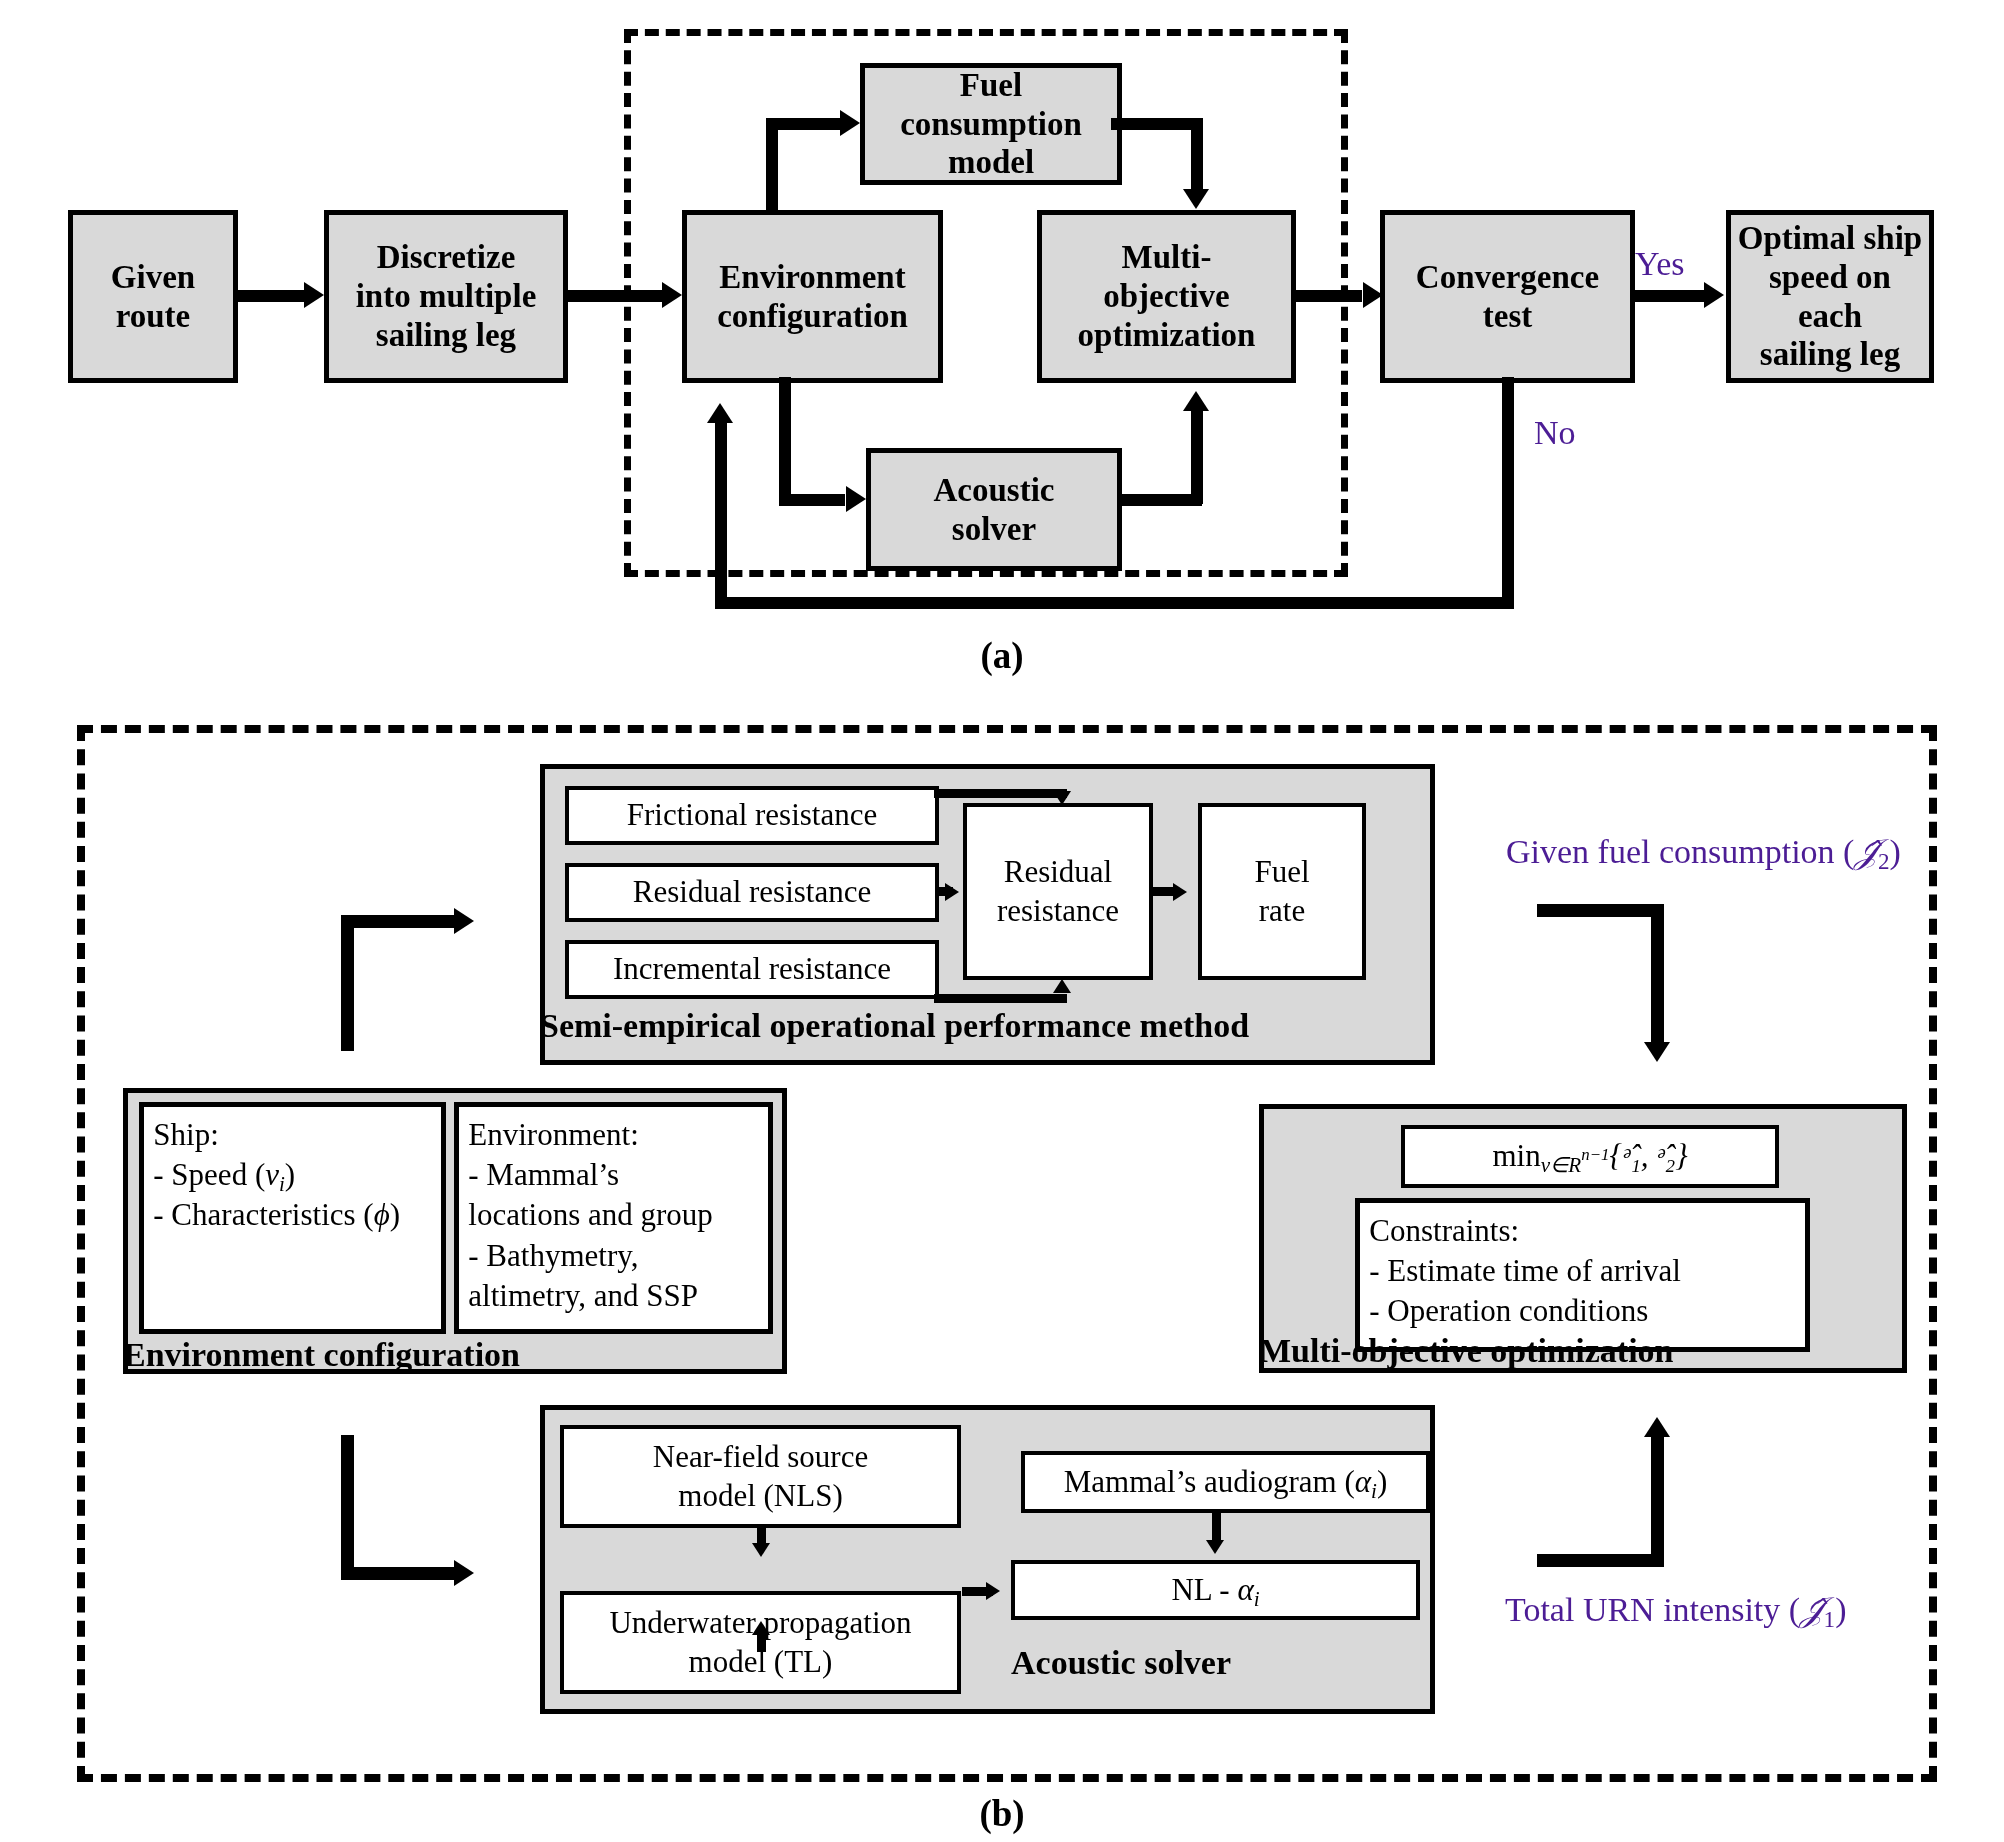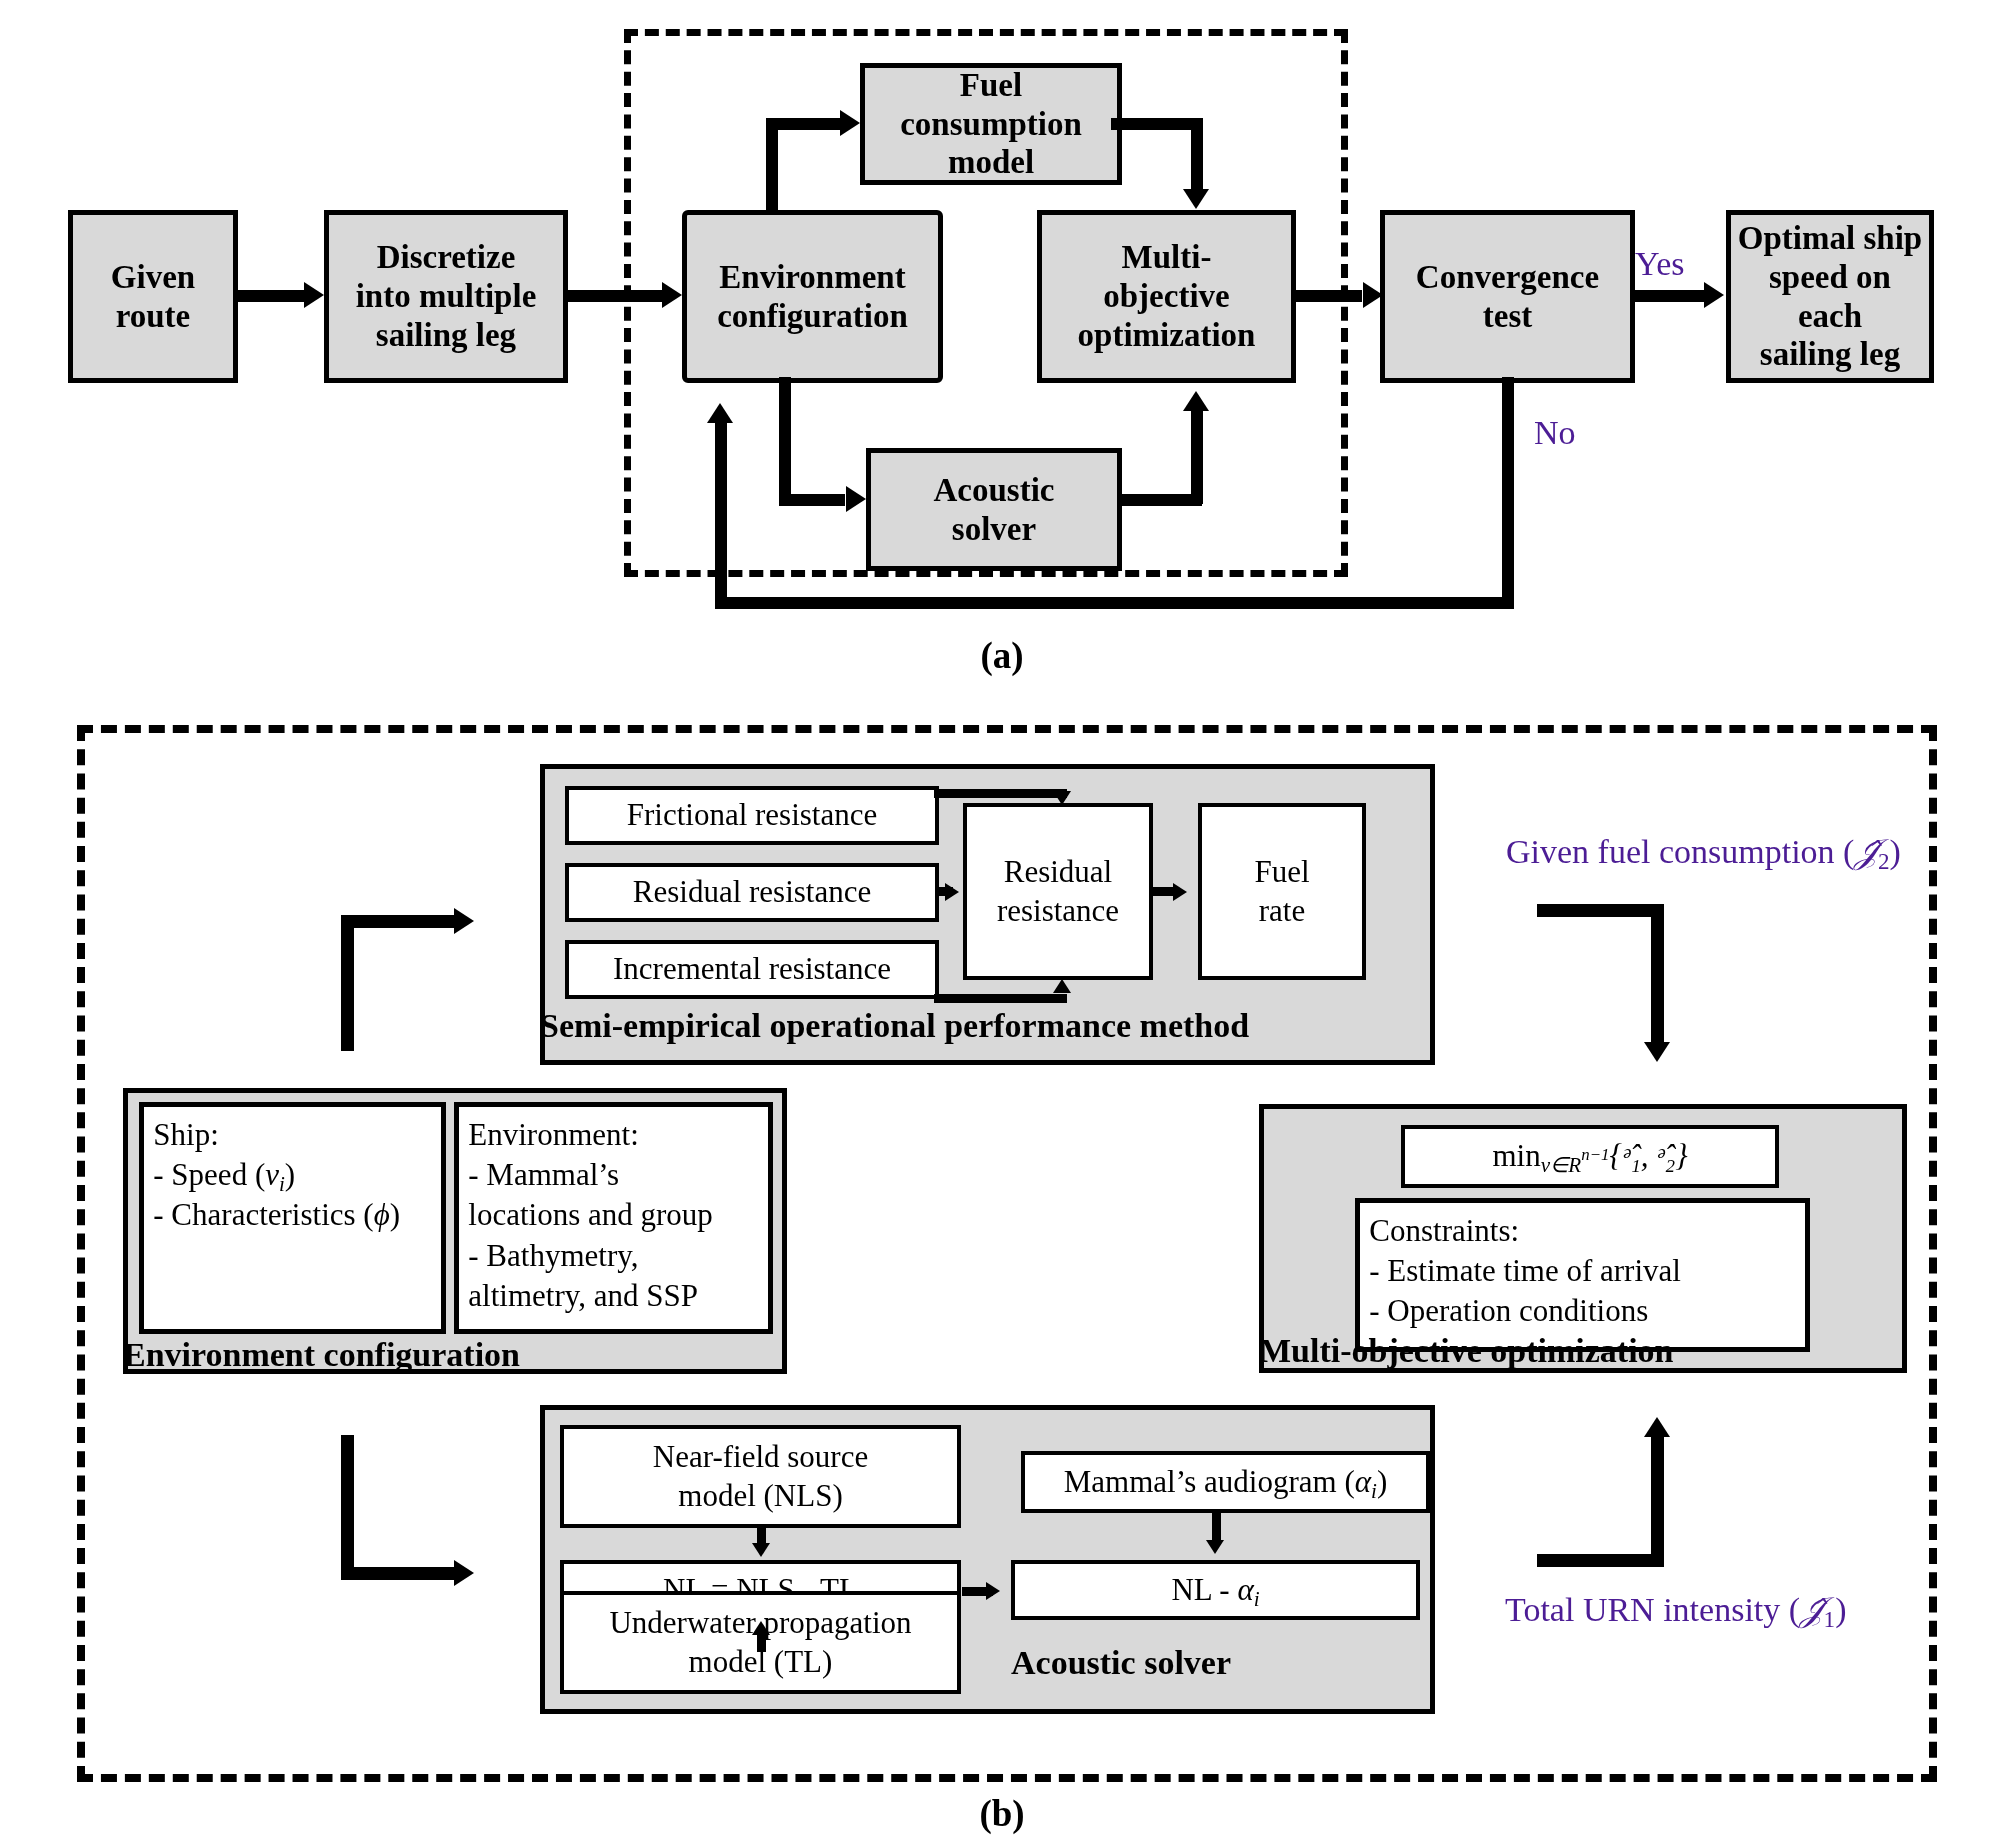--- a/index.html
+++ b/index.html
@@ -76,21 +76,21 @@
 
   <div class="box" style="left:324px;top:210px;width:244px;height:173px;font-size:33px;">
     <span style="white-space:pre-line;">Discretize
 into multiple
 sailing leg</span>
   </div>
 
   <div class="hline" style="left:568px;top:290px;width:94px;height:11.6px;"></div>
   <div class="arrow-r" style="left:662px;top:282px;"></div>
 
-  <div class="box" style="left:682px;top:210px;width:261px;height:173px;font-size:33px;border-radius:6px;">
+  <div class="box" style="left:682px;top:210px;width:261px;height:173px;font-size:33px;">
     <span style="white-space:pre-line;">Environment
 configuration</span>
   </div>
 
   <div class="box" style="left:860px;top:63px;width:262px;height:122px;font-size:33px;">
     <span style="white-space:pre-line;">Fuel
 consumption
 model</span>
   </div>
 
@@ -230,23 +230,20 @@
 
   <div class="group-title" style="left:1259px;top:1332px;width:648px;font-size:34px;">Multi-objective optimization</div>
 
   <div class="group" style="left:540px;top:1405px;width:895px;height:309px;"></div>
 
   <div class="box white thin" style="left:560px;top:1425px;width:401px;height:103px;font-size:31px;line-height:1.25;">
     <span style="white-space:pre-line;">Near-field source
 model (NLS)</span>
   </div>
 
-  <div class="box white thin" style="left:560px;top:1560px;width:401px;height:60px;font-size:31px;">
-    <span>NL = NLS - TL</span>
-  </div>
 
   <div class="box white thin" style="left:560px;top:1591px;width:401px;height:103px;font-size:31px;line-height:1.25;margin-top:0;">
     <span style="white-space:pre-line;">Underwater propagation
 model (TL)</span>
   </div>
 
   <div class="box white thin" style="left:1021px;top:1451px;width:409px;height:62px;font-size:31px;">
     <span>
       <span>Mammal’s audiogram (</span><span class="ital">α</span><sub class="ital">i</sub><span>)</span>
     </span>

